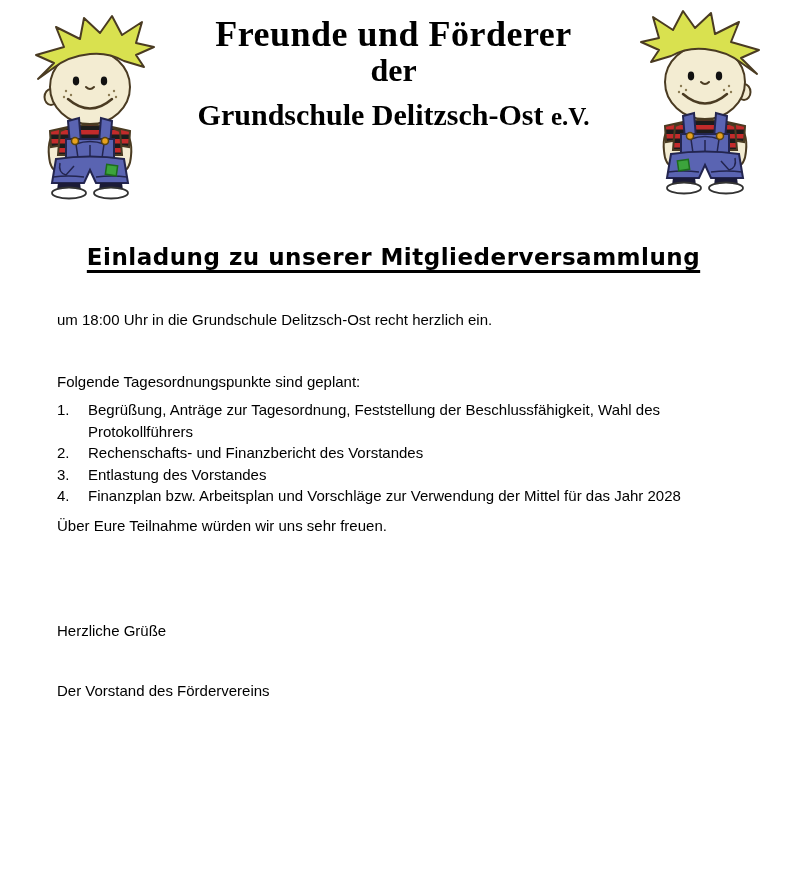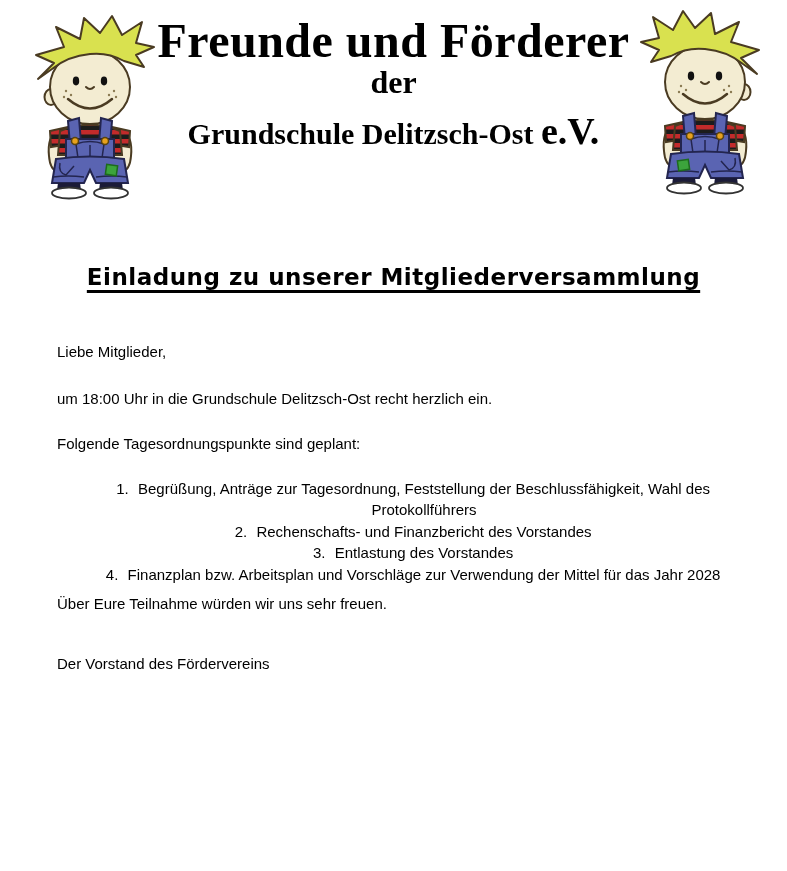--- a/index.html
+++ b/index.html
@@ -16,27 +16,27 @@
   .mascot { position: absolute; top: 13px; width: 132px; height: 187px; }
   .mascot.left  { left: 24px; }
   .mascot.right { right: 16px; top: 8px; transform: scaleX(-1); }
   .titles {
     text-align: center;
     padding-top: 16px;
     font-family: "Liberation Serif", serif;
     font-weight: bold;
     line-height: 1.05;
   }
-  .title-main   { font-size: 48px; letter-spacing: 0.5px; }
+  .title-main   { font-size: 36px; letter-spacing: 0.5px; }
   .title-der    { font-size: 32px; }
   .title-school { font-size: 30px; margin-top: 12px; }
-  .title-ev     { font-size: 38px; }
+  .title-ev     { font-size: 25px; }
   
   .invitation-heading {
-    margin-top: 64px;
+    margin-top: 44px;
     height: 40px;
     text-align: center;
     font-family: "DejaVu Sans", sans-serif;
     font-weight: bold;
     font-size: 23px;
     letter-spacing: 0.5px;
   }
   .invitation-heading span {
     text-decoration: underline;
     text-decoration-thickness: 2.5px;
@@ -44,27 +44,26 @@
   }
   
   .letter {
     margin-left: 57px;
     width: 712px;
     font-size: 15px;
     line-height: 21.5px;
   }
   .salutation   { margin-top: 37px; }
   .intro        { margin-top: 25px; }
-  .agenda-intro { margin-top: 24px; }
+  .agenda-intro { margin-top: 40px; }
   ol.agenda {
-    margin: 23px 0 0 0;
+    margin: 7px 0 0 0;
     padding: 0;
     list-style: none;
     width: 703px;
-    text-align: center;
   }
   ol.agenda li { padding-left: 31px; }
   ol.agenda li .num {
     display: inline-block;
     width: 31px;
     margin-left: -31px;
   }
   .closing   { margin-top: 8px; }
   .greeting  { margin-top: 84px; }
   .signature { margin-top: 38px; }
@@ -180,21 +179,20 @@
       </div>
     </div>
   </div>
 
   <div class="invitation-heading">
     <span>Einladung zu unserer Mitgliederversammlung</span>
   </div>
 
   <div class="letter">
 
-    <div class="salutation">Liebe Mitglieder,</div>
 
     <div class="intro">
       <div>um 18:00 Uhr in die Grundschule Delitzsch-Ost recht herzlich ein.</div>
     </div>
 
     <div class="agenda-intro">Folgende Tagesordnungspunkte sind geplant:</div>
 
     <ol class="agenda">
       <li>
         <span class="num">1.</span><span>Begrüßung, Anträge zur Tagesordnung, Feststellung der Beschlussfähigkeit, Wahl des Protokollführers</span>
@@ -205,17 +203,18 @@
       <li>
         <span class="num">3.</span><span>Entlastung des Vorstandes</span>
       </li>
       <li>
         <span class="num">4.</span><span>Finanzplan bzw. Arbeitsplan und Vorschläge zur Verwendung der Mittel für das Jahr 2028</span>
       </li>
     </ol>
 
     <div class="closing">Über Eure Teilnahme würden wir uns sehr freuen.</div>
 
+    <div class="greeting">Herzliche Grüße</div>
 
     <div class="signature">Der Vorstand des Fördervereins</div>
   </div>
 
 </div>
 
 </body></html>

